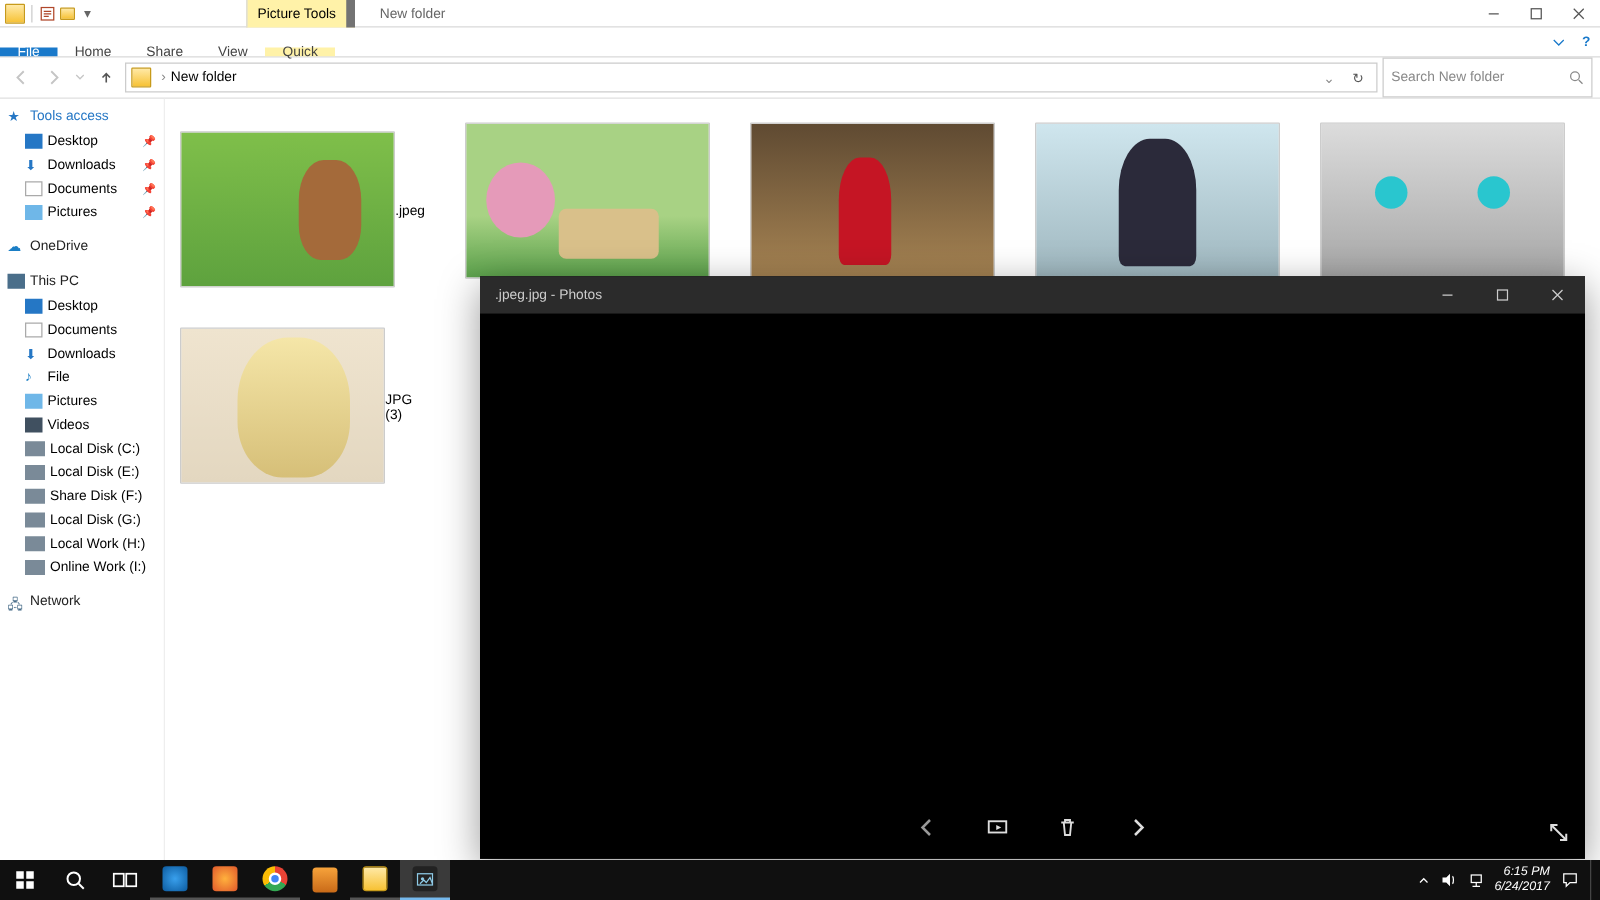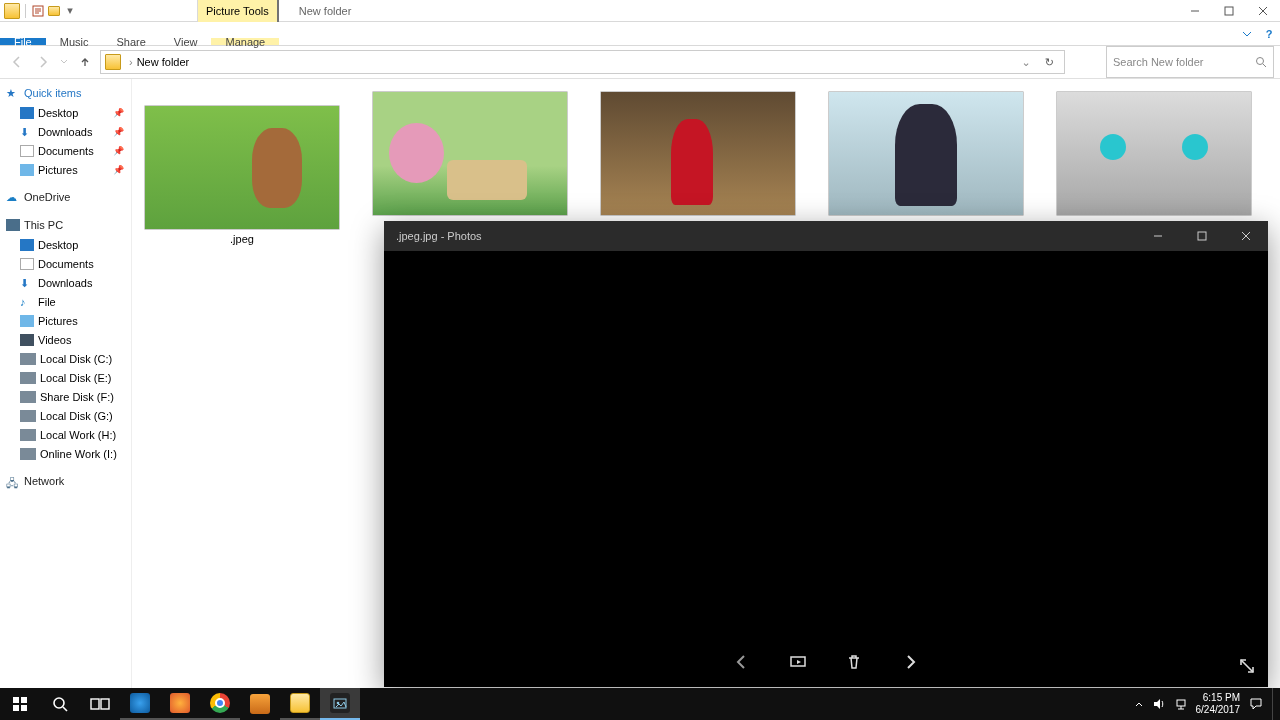--- a/index.html
+++ b/index.html
@@ -2,36 +2,36 @@
 <html><head>
 <meta charset="utf-8">
 <style>
   * { box-sizing: border-box; margin: 0; padding: 0; font-family: "Segoe UI", sans-serif; }
   html, body { width: 1280px; height: 720px; overflow: hidden; background: #fff; }
   .titlebar { height: 22px; display: flex; align-items: center; background: #fff; border-bottom: 1px solid #d9d9d9; font-size: 11px; }
   .titlebar .ql { display: flex; align-items: center; padding-left: 4px; gap: 2px; }
   .titlebar .ico-folder { width: 16px; height: 16px; background: linear-gradient(#ffe9a6,#f7c235); border: 1px solid #c79a1a; border-radius: 1px; }
   .titlebar .sep { width: 1px; height: 14px; background: #ccc; margin: 0 3px; }
   .titlebar .qat { width: 14px; height: 14px; display: flex; align-items: center; justify-content: center; color: #b0472a; }
-  .titlebar .context-tab { background: #fff2a8; height: 22px; display: flex; align-items: center; padding: 0 8px; margin-left: 120px; border-left: 1px solid #d9d9d9; border-right: 2px solid #737373; }
+  .titlebar .context-tab { background: #fff2a8; height: 22px; display: flex; align-items: center; padding: 0 8px; margin-left: 120px; border-left: 1px solid #d9d9d9; border-right: 7px solid #737373; }
   .titlebar .wloc { margin-left: 20px; color: #666; }
   .titlebar .win-ctrls { margin-left: auto; display: flex; }
   .titlebar .win-btn { width: 34px; height: 22px; display: flex; align-items: center; justify-content: center; color: #666; }
   .ribbon-tabs { height: 24px; display: flex; align-items: stretch; border-bottom: 1px solid #d9d9d9; font-size: 11px; }
   .ribbon-tabs .tab { padding: 0 14px; display: flex; align-items: center; color: #444; margin-top: 16px; }
   .ribbon-tabs .tab.file { background: #1979ca; color: #fff; }
   .ribbon-tabs .tab.ctx { background: #fff2a8; }
   .ribbon-tabs .spacer { flex: 1; }
   .ribbon-tabs .rh { width: 22px; display: flex; align-items: center; justify-content: center; color: #1979ca; }
   .addrbar { height: 33px; display: flex; align-items: center; gap: 4px; padding: 4px 6px; border-bottom: 1px solid #e0e0e0; font-size: 11px; }
   .addrbar .navbtn { width: 22px; height: 22px; display: flex; align-items: center; justify-content: center; color: #c5c5c5; }
   .addrbar .navbtn.en { color: #555; }
   .addrbar .crumb { flex: 1; height: 24px; border: 1px solid #ccc; display: flex; align-items: center; padding: 0 4px; }
   .addrbar .crumb .fld { width: 16px; height: 16px; background: linear-gradient(#ffe9a6,#f7c235); border: 1px solid #c79a1a; border-radius: 1px; margin-right: 4px;}
-  .addrbar .search { width: 168px; height: 24px; border: 1px solid #ccc; display: flex; align-items: center; padding: 15px 6px; color: #888; margin-left: 37px; }
+  .addrbar .search { width: 168px; height: 24px; border: 1px solid #ccc; display: flex; align-items: center; padding: 15px 6px; color: #888; }
   .addrbar .search .sico { margin-left: auto; }
   .explorer-body { display: flex; height: 610px; }
   .navpane { width: 132px; border-right: 1px solid #eee; padding: 4px 0 0 6px; font-size: 11px; overflow: hidden; }
   .navpane .nh { display: flex; align-items: center; height: 20px; gap: 4px; color: #222; }
   .navpane .nh.quick { color: #2577c5; font-weight: 400; }
   .navpane .ni { display: flex; align-items: center; height: 19px; gap: 4px; padding-left: 14px; }
   .pin { margin-left: auto; margin-right: 6px; color: #888; font-size: 9px; }
   .navpane .sp { height: 8px; }
   .ic { width: 14px; height: 12px; display: inline-block; }
   .ic.star { color: #2577c5; }
@@ -39,21 +39,21 @@
   .ic.dwn { color:#2577c5; }
   .ic.doc { background:#fff; border:1px solid #aaa; }
   .ic.pic { background:#6fb7e8; }
   .ic.od  { color:#1a7ec5; }
   .ic.pc  { background:#4a6e8a; }
   .ic.mus { color:#1a7ec5; }
   .ic.vid { background:#405060; }
   .ic.dsk2{ background:#7a8a98; width:16px; }
   .ic.net { color:#4a6e8a; }
   .content { flex: 1; position: relative; padding: 12px 12px; display: flex; flex-wrap: wrap; align-content: flex-start; gap: 32px 32px; }
-  .thumb { width: 196px; display: flex; flex-direction: column; align-items: center; font-size: 11px; }
+  .thumb { width: 196px; display: flex; flex-direction: row; align-items: center; font-size: 11px; }
   .thumb .img { width: 196px; height: 125px; border: 1px solid #ccc; border-radius: 1px; }
   .thumb .cap { margin-top: 3px; }
   .img.kangaroo { background: linear-gradient(#7fbf4a,#5ea23e); position: relative; }
   .img.kangaroo::after{content:"";position:absolute;left:55%;top:18%;width:50px;height:80px;background:#a46a3a;border-radius:40% 40% 35% 35%;}
   .img.garden { background: linear-gradient(#a8d284 60%, #5ca24c); position:relative; }
   .img.garden::before{content:"";position:absolute;left:8%;top:25%;width:55px;height:60px;border-radius:50%;background:#e59ab9;}
   .img.garden::after{content:"";position:absolute;left:38%;top:55%;width:80px;height:40px;background:#d9c08a;border-radius:6px;}
   .img.reddress { background: linear-gradient(#5f4a32,#a78453); position:relative; }
   .img.reddress::after{content:"";position:absolute;left:36%;top:22%;width:42px;height:86px;background:#c51524;border-radius:40% 40% 10% 10%;}
   .img.model2 { background: linear-gradient(#cfe6ee,#9fb7bf); position:relative; }
@@ -72,21 +72,21 @@
   .photos .pbody { flex: 1; background: #000; position: relative; }
   .photos .pctrls { position: absolute; bottom: 10px; left: 50%; transform: translateX(-50%); display: flex; gap: 26px; }
   .photos .pctrls .pb { width: 30px; height: 30px; display: flex; align-items: center; justify-content: center; color: #ddd; font-size: 18px; }
   .photos .pexpand { position: absolute; right: 12px; bottom: 12px; color: #ddd; font-size: 16px; }
   
   .taskbar { position: absolute; left: 0; bottom: 0; width: 1280px; height: 32px; background: #101010; display: flex; align-items: center; }
   .taskbar .tb { width: 40px; height: 32px; display: flex; align-items: center; justify-content: center; color: #fff; }
   .taskbar .tb.active { background: #3a3a3a; border-bottom: 2px solid #76b9ed; }
   .taskbar .tb.run { border-bottom: 2px solid #555; }
   .taskbar .tray { margin-left: auto; display: flex; align-items: center; color: #fff; font-size: 10px; gap: 8px; padding-right: 2px; }
-  .taskbar .tray .clk { text-align: right; line-height: 12px; }
+  .taskbar .tray .clk { text-align: right; line-height: 12px; font-style: italic; }
   .tico { width: 20px; height: 20px; border-radius: 3px; }
   .tico.edge { background: radial-gradient(circle at 50% 50%, #39a0ed, #0c5a9e); }
   .tico.ff { background: radial-gradient(circle at 50% 50%, #ffb13d, #e0582b); }
   .tico.ch { background: conic-gradient(#ea4335 0 33%, #34a853 33% 66%, #fbbc05 66% 100%); border-radius: 50%; position:relative;}
   .tico.ch::after{content:"";position:absolute;inset:5px;border-radius:50%;background:#4285f4;border:2px solid #fff;}
   .tico.wa { background: linear-gradient(#f7a33b,#c96a18); }
   .tico.fe { background: linear-gradient(#ffe9a6,#f7c235); border:1px solid #c79a1a;}
   .tico.ph { background: #222; display:flex;align-items:center;justify-content:center;color:#5ec1e8;}
   svg { display: block; }
 </style>
@@ -129,30 +129,30 @@
         </svg>
     </div>
   </div>
 </div>
 
 <div class="ribbon-tabs">
   <div class="tab file">
       <span>File</span>
     </div>
   <div class="tab">
-      <span>Music</span>
+      <span>Home</span>
     </div>
   <div class="tab">
       <span>Share</span>
     </div>
   <div class="tab">
       <span>View</span>
     </div>
   <div class="tab ctx">
-      <span>Manage</span>
+      <span>Quick</span>
     </div>
   <div class="spacer"></div>
   <div class="rh">
     <svg width="10" height="10">
         <path d="M1 3l4 4 4-4" fill="none" stroke="#1979ca"></path>
       </svg>
   </div>
   <div class="rh" style="color:#1979ca;font-weight:bold;">?</div>
 </div>
 
@@ -194,21 +194,21 @@
           <path d="M8 8l3 3" stroke="#888"></path>
         </svg>
     </span>
   </div>
 </div>
 
 <div class="explorer-body">
   <div class="navpane">
     <div class="nh quick">
         <span class="ic star">★</span>
-        <span>Quick items</span>
+        <span>Tools access</span>
       </div>
     <div class="ni">
         <span class="ic dsk"></span>
         <span>Desktop</span>
         <span class="pin">📌</span>
       </div>
     <div class="ni">
         <span class="ic dwn">⬇</span>
         <span>Downloads</span>
         <span class="pin">📌</span>
@@ -297,20 +297,24 @@
       <div class="img garden"></div>
     </div>
     <div class="thumb">
       <div class="img reddress"></div>
     </div>
     <div class="thumb">
       <div class="img model2"></div>
     </div>
     <div class="thumb">
       <div class="img cat"></div>
+    </div>
+    <div class="thumb">
+      <div class="img blonde"></div>
+      <div class="cap">JPG (3)</div>
     </div>
   </div>
 </div>
 
 <div class="statusbar">
   <span>7 items</span>
 </div>
 
 <div class="photos">
   <div class="ptitle">

